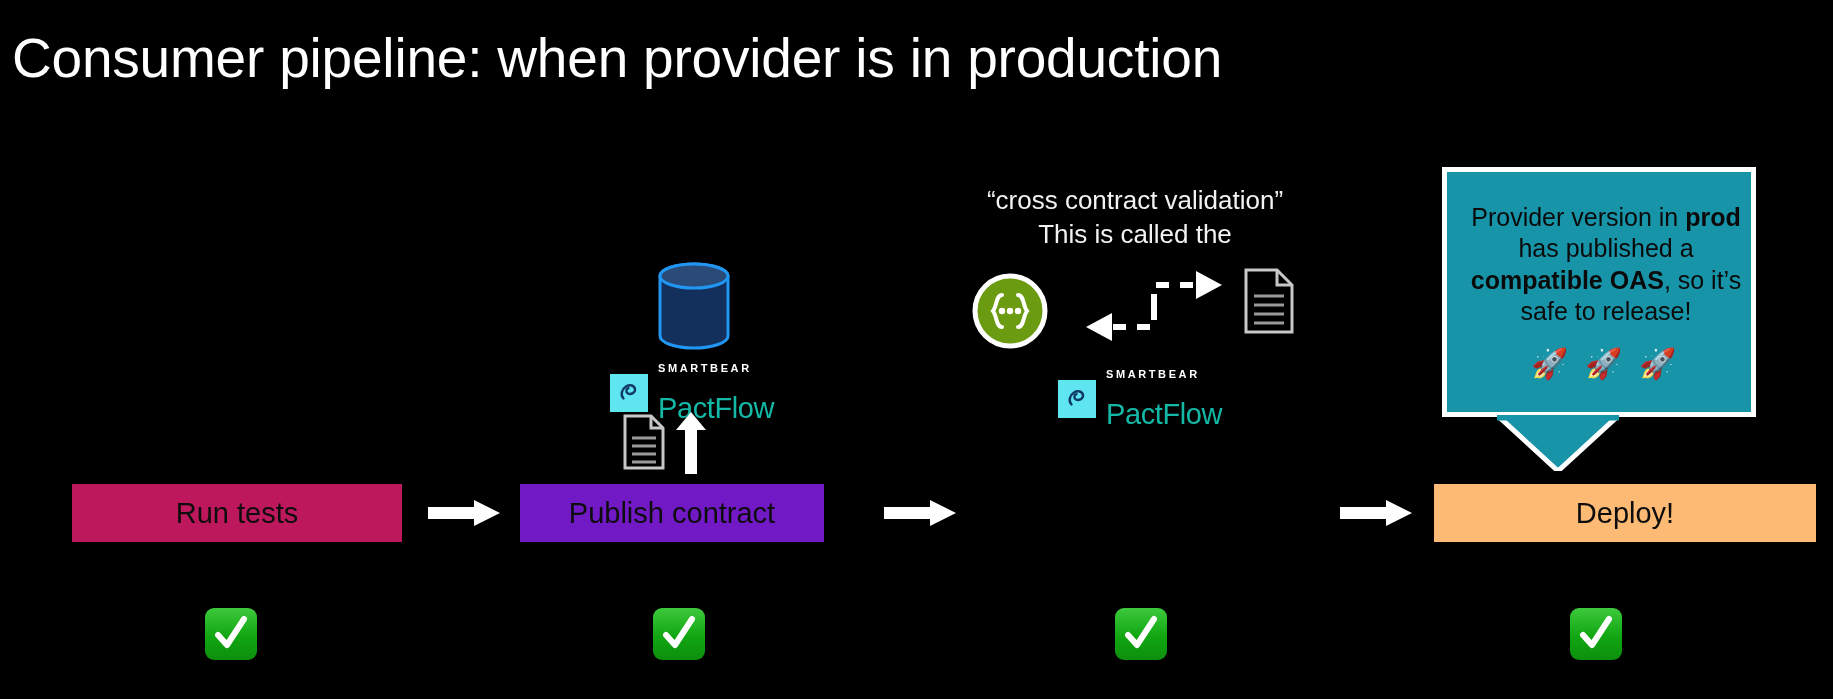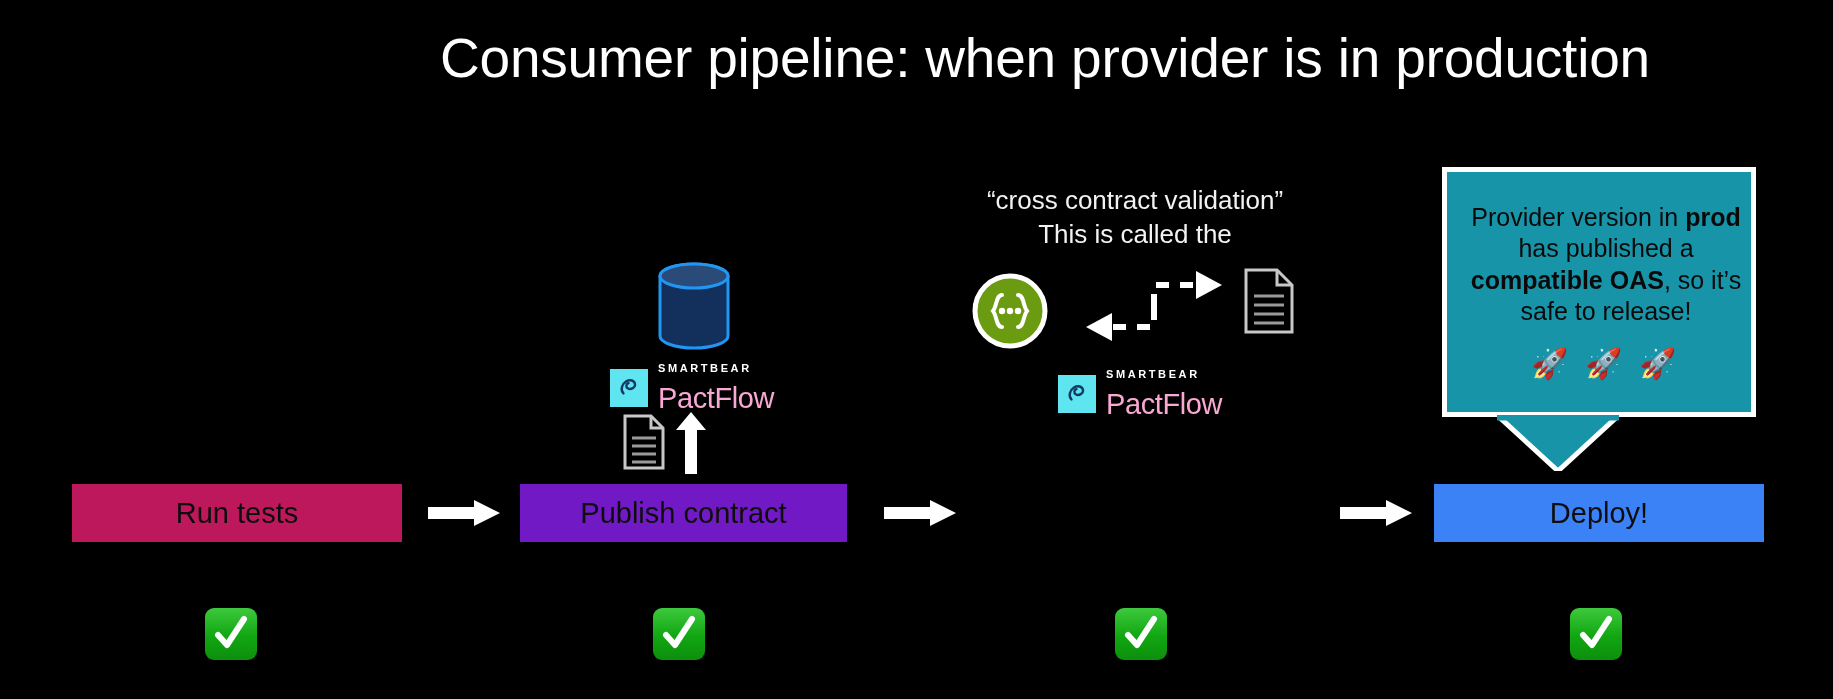--- a/index.html
+++ b/index.html
@@ -17,24 +17,24 @@
   }
   .stage {
     position: absolute;
     inset: 0;
     background: #000000;
   }
 
   
   #slide-title {
     position: absolute;
-    left: 0;
+    left: 12px;
     top: 28px;
     width: 1650px;
-    text-align: right;
+    text-align: left;
     font-size: 55px;
     font-weight: 400;
     line-height: 1.1;
     color: #ffffff;
     letter-spacing: -0.2px;
     white-space: nowrap;
   }
 
   
   #annotation-text {
@@ -164,26 +164,26 @@
     justify-content: center;
     flex: 0 0 auto;
   }
   .pf-words { line-height: 1; }
   .pf-smartbear {
     font-size: 11px;
     letter-spacing: 2.6px;
     font-weight: 700;
     color: #ffffff;
     display: block;
-    margin-bottom: 10px;
+    margin-bottom: 20px;
   }
   .pf-name {
     font-size: 29px;
     font-weight: 400;
-    color: #f9a8d4;
+    color: #14b8a6;
     display: block;
     letter-spacing: -0.4px;
   }
 
   
   .doc-icon { position: absolute; }
   .doc-icon svg { display: block; }
 
   
   #publish-up-arrow {
@@ -315,24 +315,24 @@
       <svg width="122" height="56" viewBox="0 0 122 56">
         <path d="M0 0 L122 0 L61 56 Z" fill="#1894a8" stroke="#ffffff" stroke-width="5"></path>
         <line x1="-4" y1="2.5" x2="126" y2="2.5" stroke="#1894a8" stroke-width="6"></line>
       </svg>
     </div>
   </div>
 
   <div class="pipe-box" style="left: 72px; width: 330px; background: #be185d;">
     <span>Run tests</span>
   </div>
-  <div class="pipe-box" style="left: 520px; width: 327px; background: rgb(114, 25, 198);">
+  <div class="pipe-box" style="left: 520px; width: 304px; background: rgb(114, 25, 198);">
     <span>Publish contract</span>
   </div>
-  <div class="pipe-box" style="left: 1434px; width: 330px; background: #3b82f6;">
+  <div class="pipe-box" style="left: 1434px; width: 382px; background: #fdba74;">
     <span>Deploy!</span>
   </div>
 
   <div class="pipe-arrow" style="left: 428px;">
     <svg width="72" height="26" viewBox="0 0 72 26">
         <path d="M0 7 H46 V0 L72 13 L46 26 V19 H0 Z" fill="#ffffff"></path>
       </svg>
   </div>
   <div class="pipe-arrow" style="left: 884px;">
     <svg width="72" height="26" viewBox="0 0 72 26">

